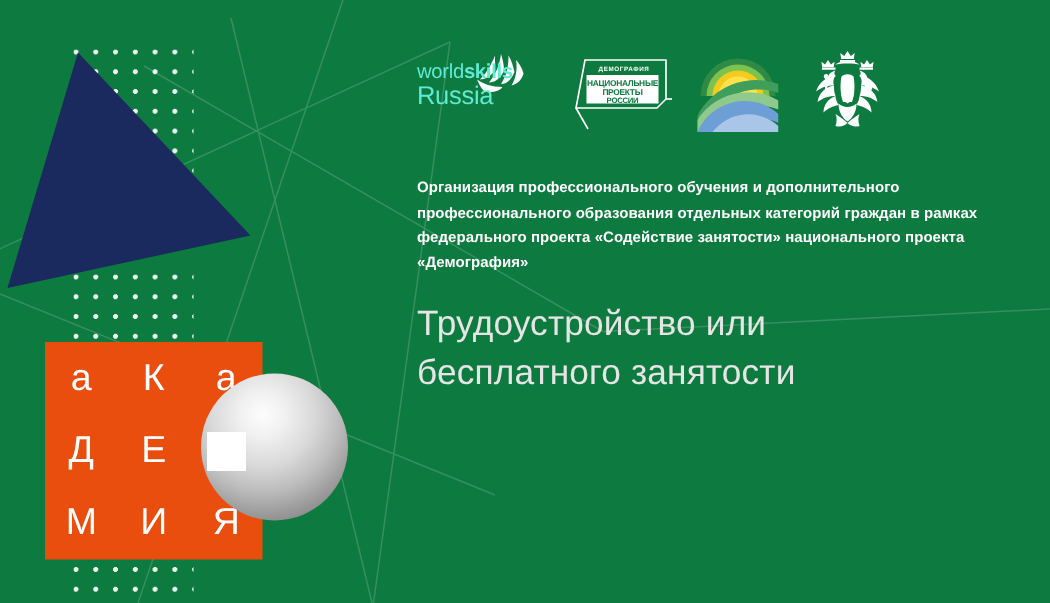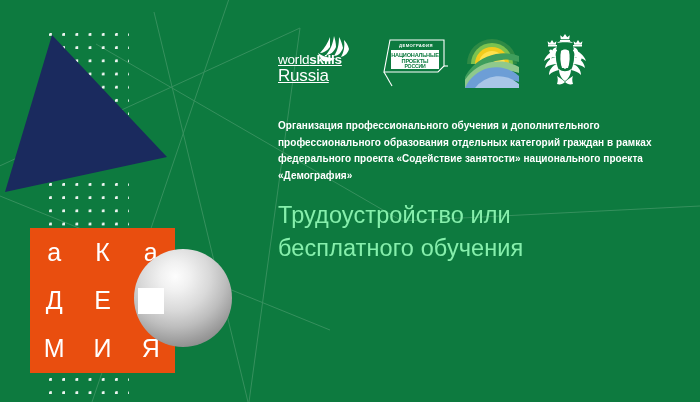--- a/index.html
+++ b/index.html
@@ -126,25 +126,24 @@
   .logo-slot { position: relative; display: block; }
 
   #logo-worldskills { width: 82px; height: 52px; margin-right: 22px; }
   #logo-natproject  { width: 66px; height: 52px; margin-right: 17px; }
   #logo-agro        { width: 54px; height: 54px; margin-right: 20px; }
   #logo-coat        { width: 52px; height: 56px; }
 
   .ws-text {
     position: absolute;
     left: 0;
-    bottom: 4px;
-    color: #ffffff;
+    bottom: 16px;
+    color: #5eead4;
     line-height: 1.02;
     font-family: "Liberation Sans", "DejaVu Sans", sans-serif;
-    text-decoration: underline;
   }
   .ws-line1 { font-size: 13.5px; letter-spacing: -0.2px; }
   .ws-line1 b { font-weight: 700; }
   .ws-line2 { font-size: 17px; letter-spacing: -0.2px; }
 
   
   #description {
     position: absolute;
     left: 0;
     top: 108px;
@@ -155,21 +154,21 @@
     line-height: 1.66;
     letter-spacing: 0.05px;
   }
 
   
   #headline {
     position: absolute;
     left: 0;
     top: 183px;
     width: 400px;
-    color: #86efac;
+    color: #e5e5e5;
     font-size: 23.5px;
     font-weight: 400;
     line-height: 1.42;
     letter-spacing: 0.1px;
   }
   #headline .hl-line { display: block; white-space: nowrap; }
 </style>
 </head>
 <body>
 
@@ -304,17 +303,17 @@
             <path d="M34 44 C31 46 28 48 26 50 C28 52 31 53 34 52 C33 49 33 46 34 44 Z"></path>
           </g>
         </svg>
       </div>
     </div>
 
     <p id="description">Организация профессионального обучения и дополнительного профессионального образования отдельных категорий граждан в рамках федерального проекта «Содействие занятости» национального проекта «Демография»</p>
 
     <h1 id="headline">
       <span class="hl-line">Трудоустройство или</span>
-      <span class="hl-line">бесплатного обучения</span>
+      <span class="hl-line">бесплатного занятости</span>
     </h1>
 
   </div>
 </div>
 
 </body></html>

